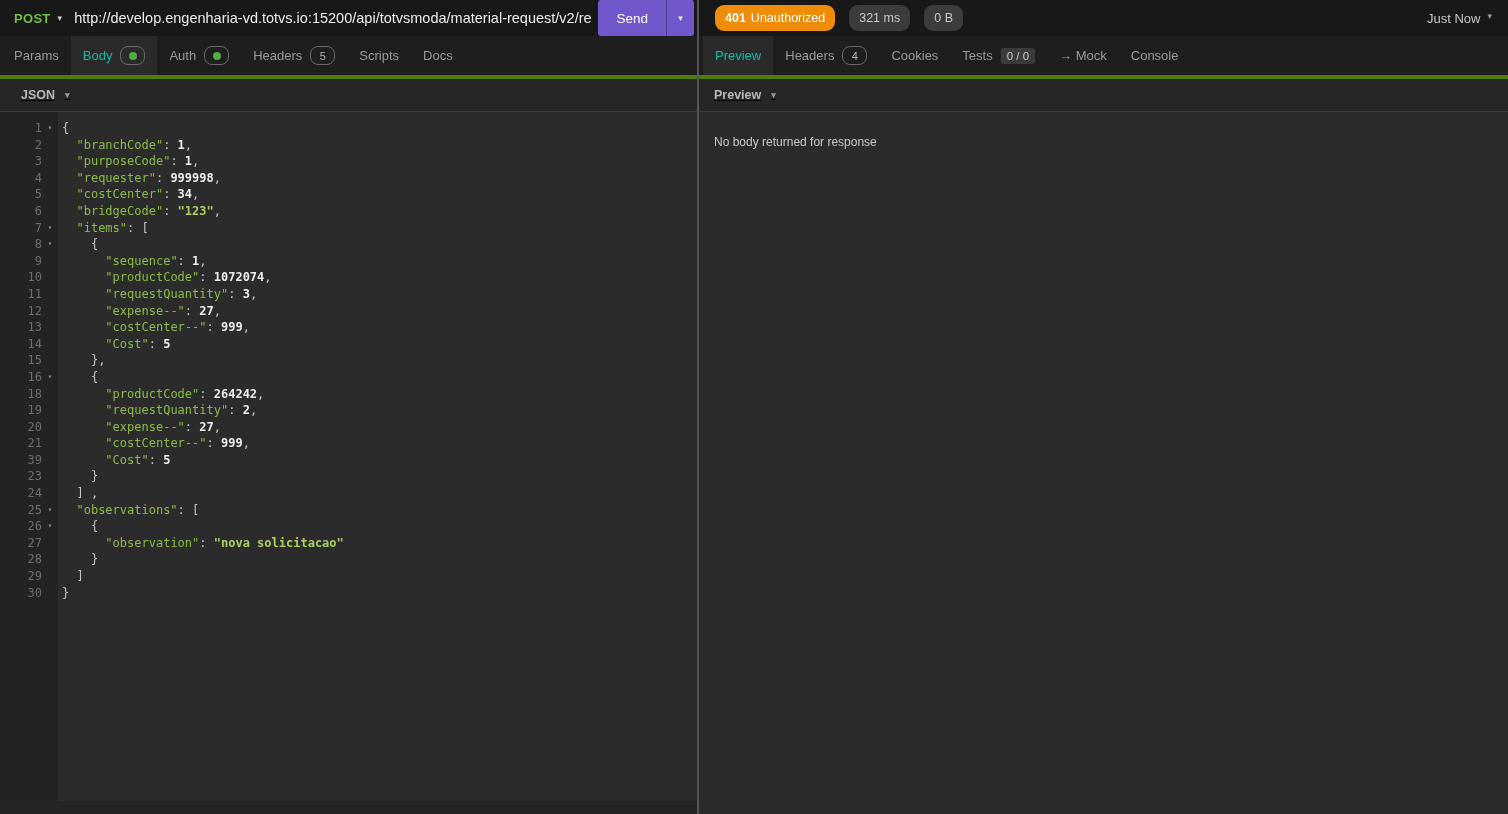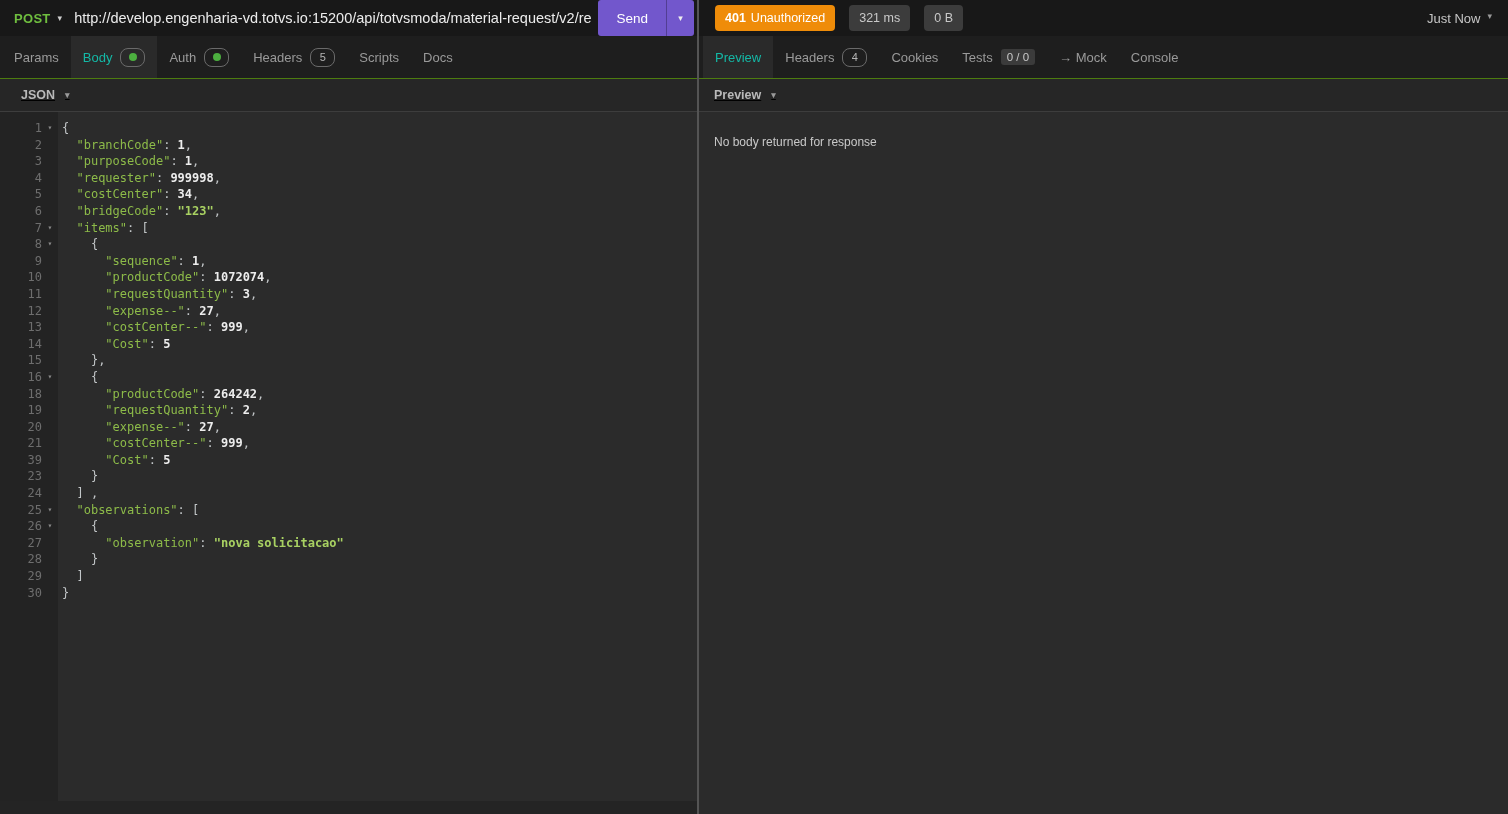--- a/index.html
+++ b/index.html
@@ -25,31 +25,31 @@
   .url { color:#ececec; font-size:14.5px; margin-left:12px; flex:1;
          white-space:nowrap; overflow:hidden; cursor:text; }
 
   .send-btn { flex:none; height:36px; margin:0 3px 0 6px; display:flex; align-items:stretch;
               background:#7257cc; border-radius:3px; cursor:pointer; overflow:hidden; }
   .send-label { color:#fff; font-size:13.5px; padding:0 18px; display:flex; align-items:center; }
   .send-caret { width:28px; display:flex; align-items:center; justify-content:center;
                 border-left:1px solid rgba(0,0,0,.28); color:#eee; font-size:9px; }
 
   .badge { display:inline-flex; align-items:center; height:26px; padding:0 10px;
-           border-radius:4px; background:#3c3c3c; color:#c9c9c9; font-size:12.5px;
+           border-radius:9px; background:#3c3c3c; color:#c9c9c9; font-size:12.5px;
            margin-right:14px; white-space:nowrap; }
   .badge.status { background:#ef8c09; color:#fff; }
   .badge.status b { font-weight:bold; margin-right:5px; }
   .spacer { flex:1; }
   .history { display:flex; align-items:flex-start; gap:7px; color:#c7c7c7;
              font-size:13px; cursor:pointer; white-space:nowrap; }
 
   
   .tabrow { background:#1e1e1e; display:flex; align-items:stretch;
-            border-bottom:1px solid #4d7c0f; font-size:13px; }
+            border-bottom:4px solid #4d7c0f; font-size:13px; }
   .tabrow-left  { grid-column:1; grid-row:2; padding-left:2px; }
   .tabrow-right { grid-column:3; grid-row:2; padding-left:4px; }
   .tab { display:flex; align-items:center; gap:8px; padding:0 12px; color:#9a9a9a;
          cursor:pointer; white-space:nowrap; }
   .tab.active { background:#2a2a2a; color:#14b8a6; }
   .pill { border:1px solid #6a6a6a; border-radius:8px; min-width:25px; height:19px;
           display:inline-flex; align-items:center; justify-content:center;
           font-size:11px; color:#b5b5b5; padding:0 5px; }
   .dot { width:8px; height:8px; border-radius:50%; background:#4caf3f; }
   .count-chip { background:#3b3b3b; border-radius:3px; padding:2px 6px;

